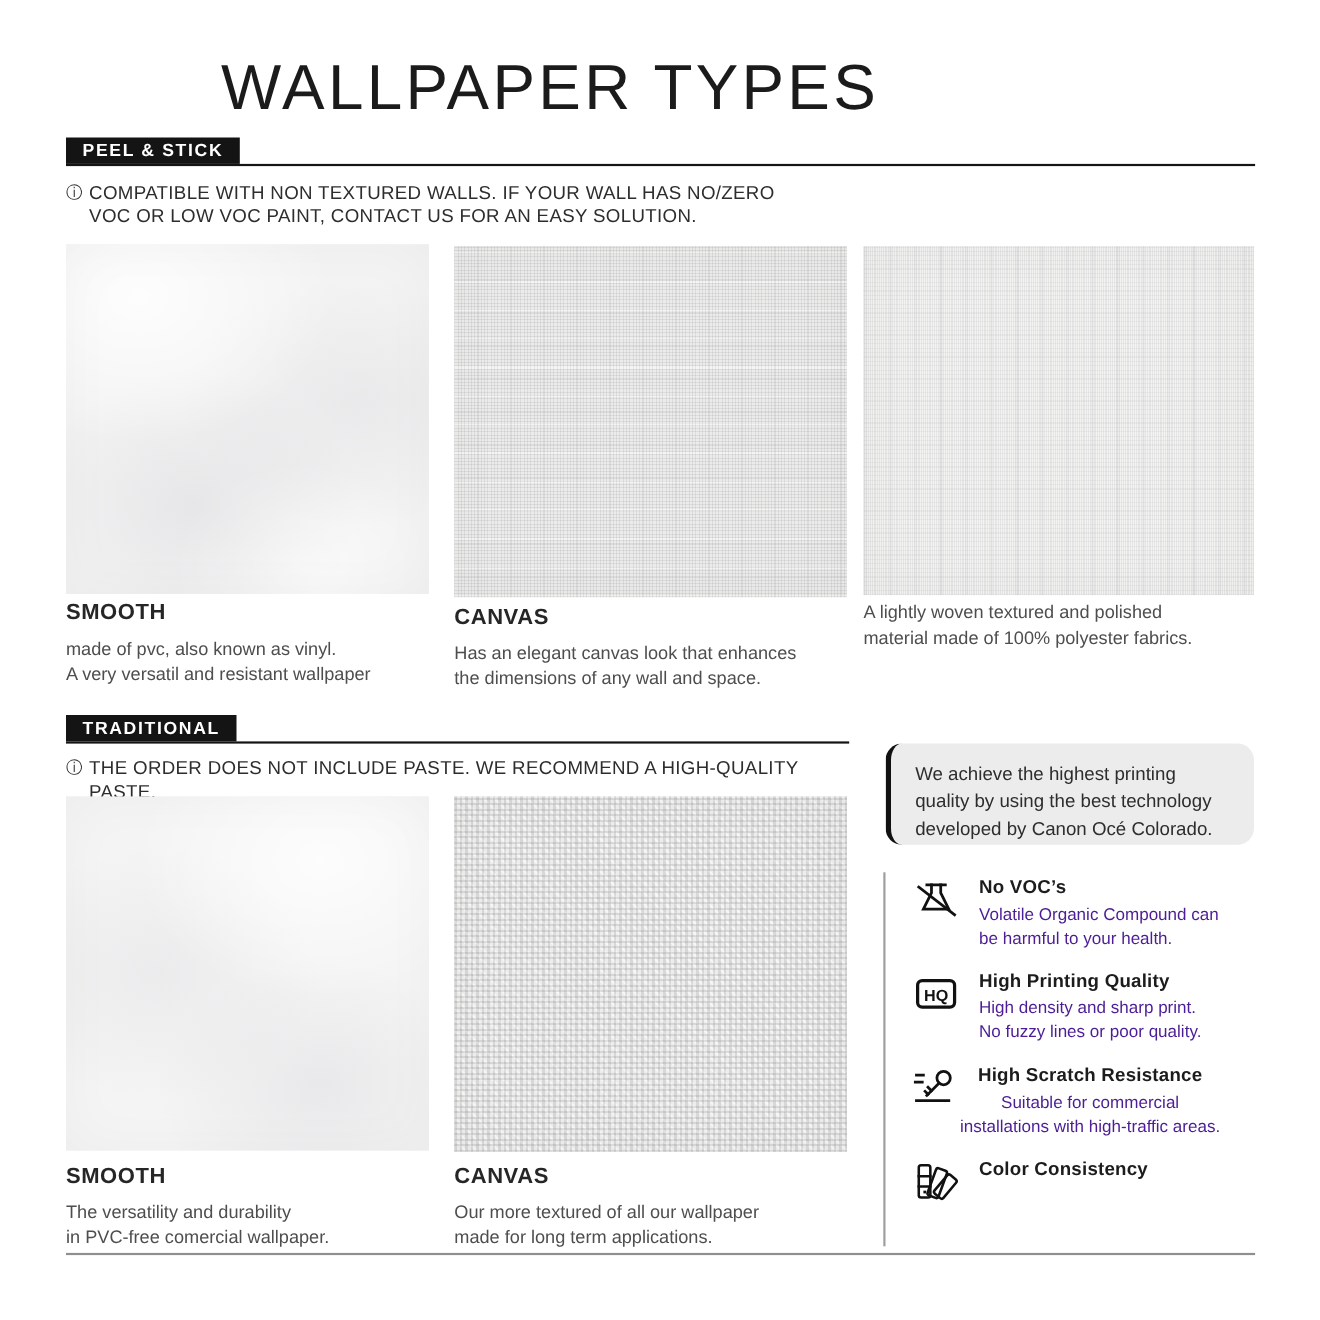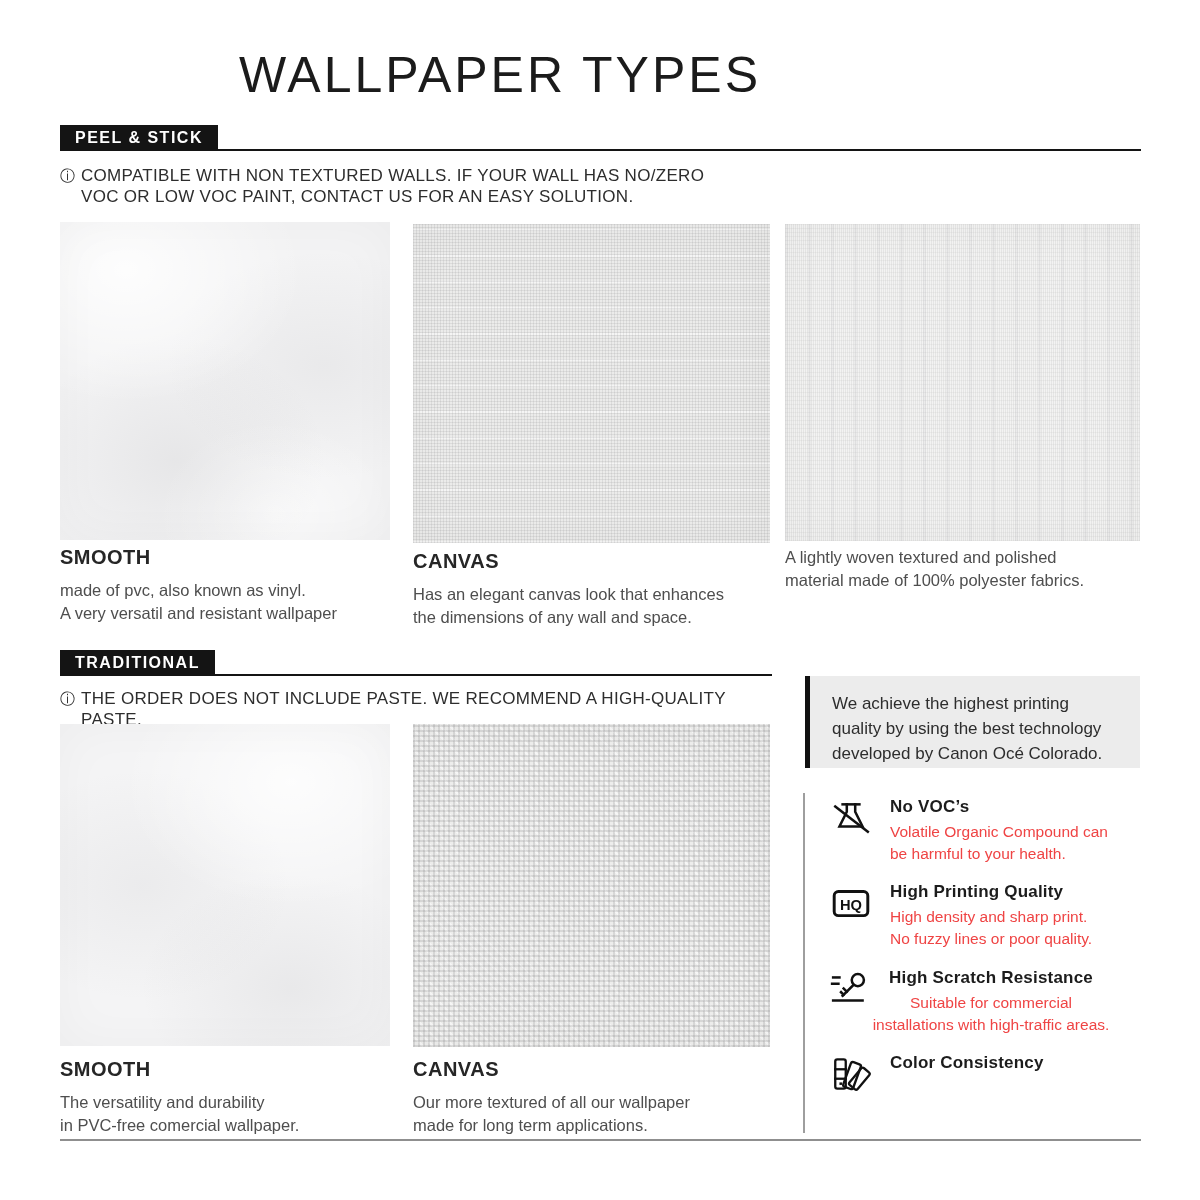--- a/index.html
+++ b/index.html
@@ -7,21 +7,21 @@
   .page {
     position:relative; width:1200px; height:1200px; background:#ffffff;
     font-family:"Liberation Sans","DejaVu Sans",sans-serif; color:#1c1c1c;
     overflow:hidden;
   }
   .abs { position:absolute; }
 
   
   .title {
     left:0; top:46px; width:1000px; text-align:center;
-    font-size:50px; font-weight:400; letter-spacing:3px; color:#1b1b1b;
+    font-size:58px; font-weight:400; letter-spacing:3px; color:#1b1b1b;
   }
 
   
   .section-bar { border-bottom:2px solid #141414;padding-left:20px; }
   .section-label {
     position:absolute; left:0; bottom:0;
     background:#141414; color:#ffffff;
     font-size:16px; font-weight:700; letter-spacing:1.5px;
     padding:4px 15px 3px 15px; line-height:17px; white-space:nowrap;
   }
@@ -70,28 +70,28 @@
       #f3f3f2;
   }
 
   
   .cap-h { font-size:20px; font-weight:700; letter-spacing:0.5px; color:#262626; margin-bottom:10px; }
   .cap-d { font-size:16.5px; line-height:1.38; color:#4e4e4e; }
 
   
   .quote {
     border-left:5px solid #111111; background:#ececec;
-    padding:15px 10px 0 22px; font-size:17px; line-height:25px; color:#2d2d2d;
+    padding:15px 10px 0 22px; font-size:17px; line-height:25px; color:#2d2d2d;border-radius:15px;
   }
 
   
   .vline { border-left:2px solid #9e9e9e; }
   .feature-icon { display:block; }
   .feat-title { font-size:17px; font-weight:700; color:#1c1c1c; margin-bottom:4px; letter-spacing:0.2px; }
-  .feat-desc { font-size:15.5px; line-height:1.4; color:#ef4444; }
+  .feat-desc { font-size:15.5px; line-height:1.4; color:#4c1d95; }
 
   .hr-faint { border-top:2px solid #8f8f8f; }
 </style>
 </head>
 <body>
 
 <div class="page">
 
   <h1 class="abs title">WALLPAPER TYPES</h1>
 

